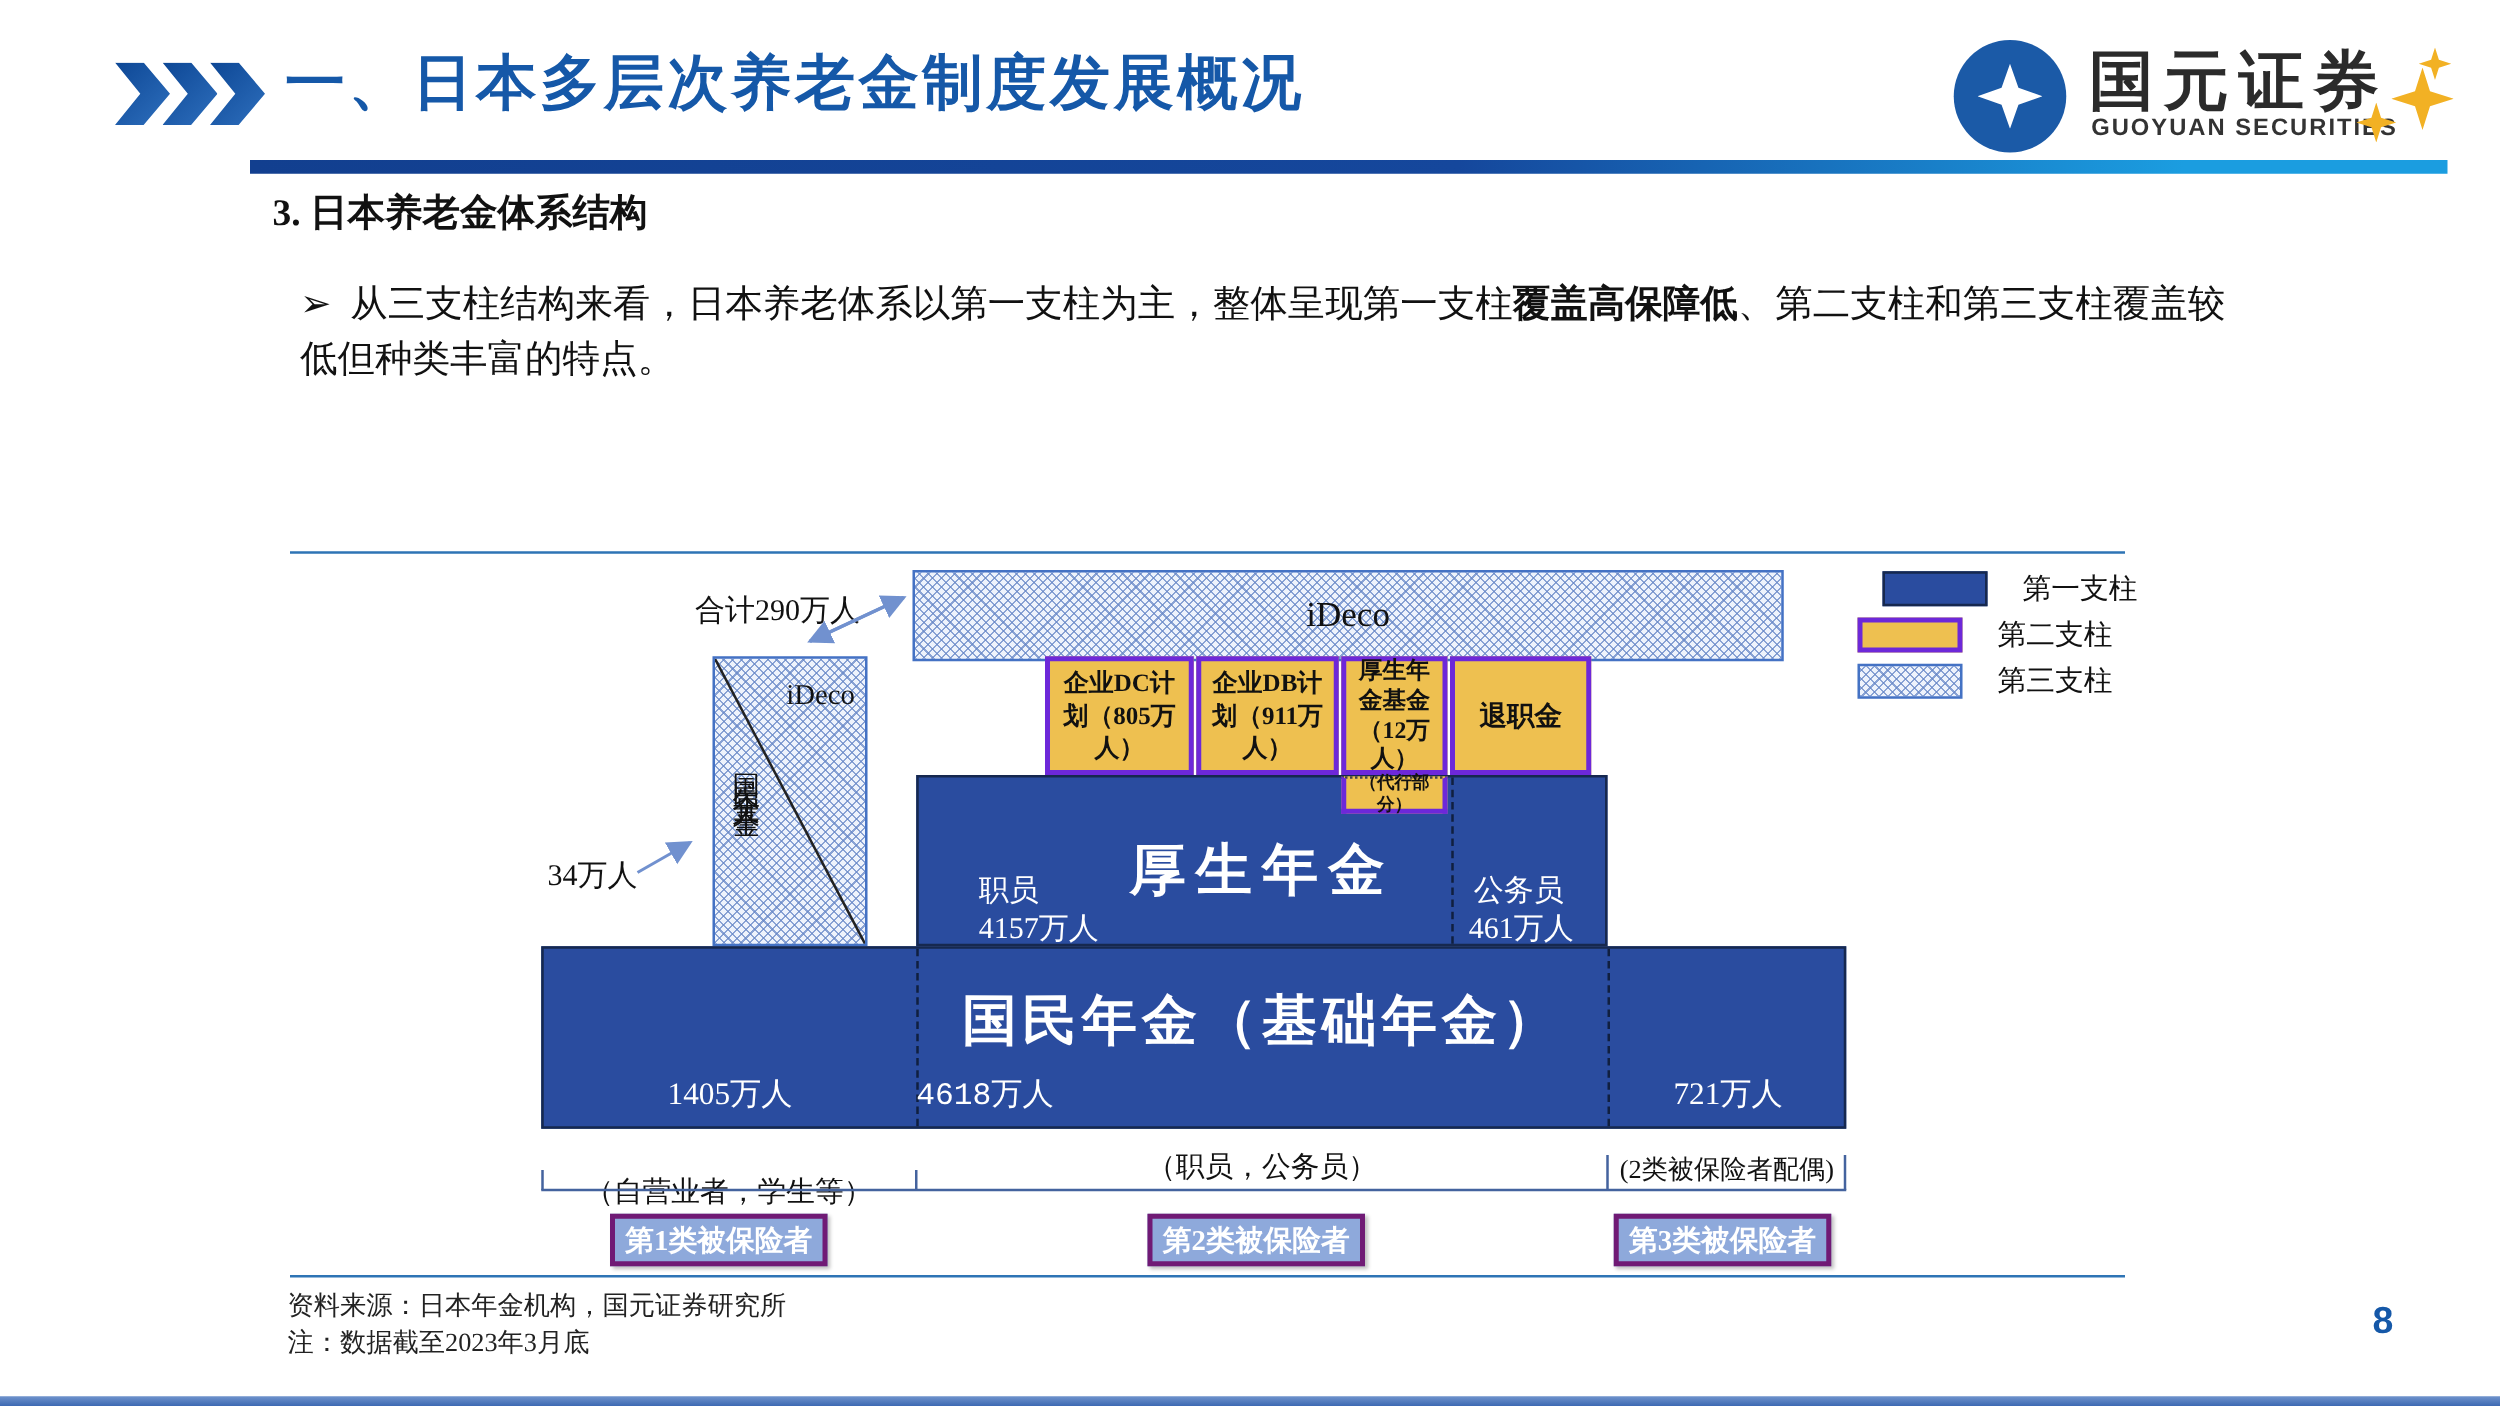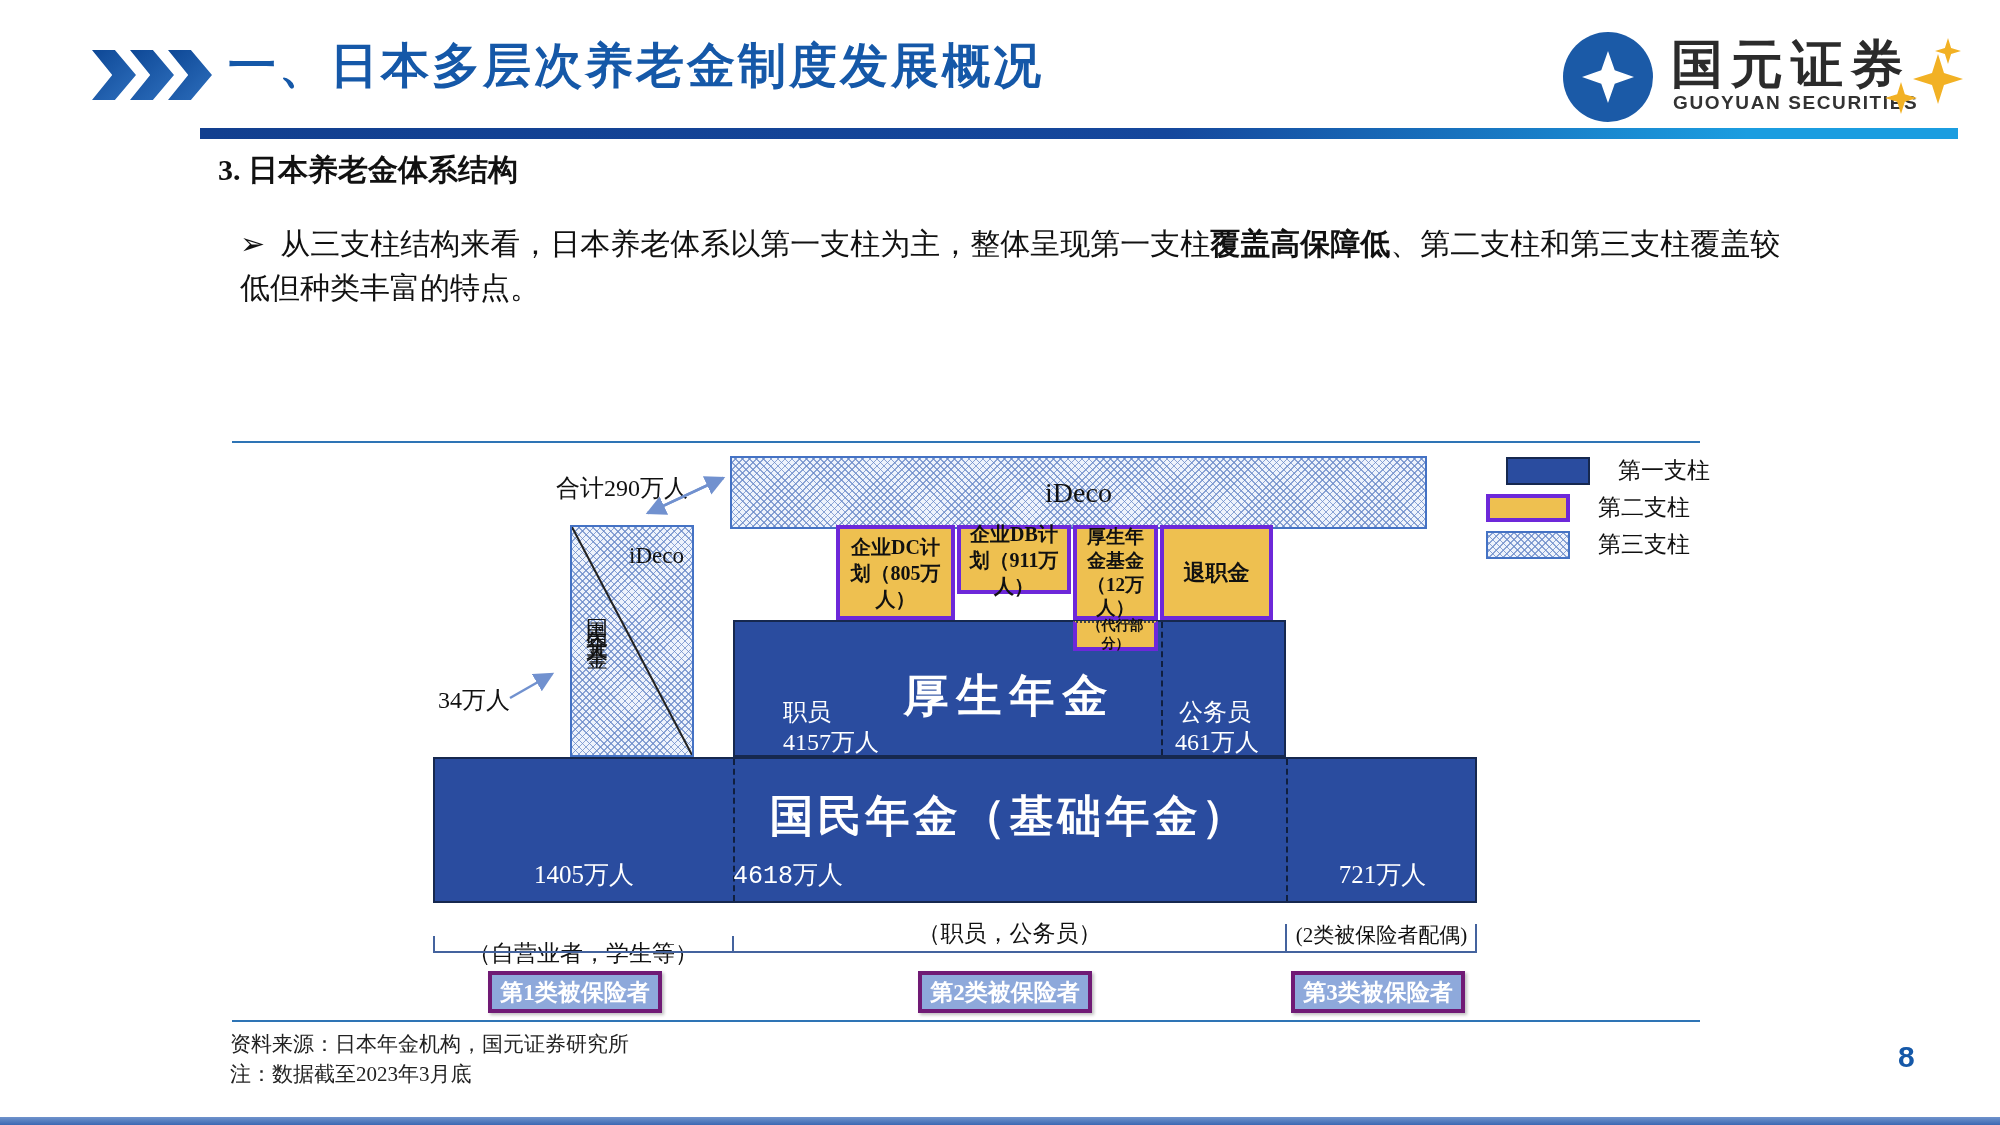--- a/index.html
+++ b/index.html
@@ -114,21 +114,21 @@
     <svg class="abs" style="left:0;top:0;" width="120" height="228" viewBox="0 0 120 228">
       <line x1="0" y1="0" x2="120" y2="228" stroke="#222" stroke-width="2"></line>
     </svg>
     <span class="abs" style="right:8px;top:16px;font-size:23px;color:#111;">iDeco</span>
     <span class="abs vtext" style="left:10px;top:74px;height:152px;">国民年金基金</span>
   </div>
 
   <div class="abs ybox" style="left:836px;top:525px;width:119px;height:95px;font-size:20px;line-height:1.3;padding:0 6px;">
     <span>企业DC计划（805万人）</span>
   </div>
-  <div class="abs ybox" style="left:957px;top:525px;width:114px;height:69px;font-size:20px;line-height:1.3;padding:0 6px;">
+  <div class="abs ybox" style="left:957px;top:525px;width:114px;height:95px;font-size:20px;line-height:1.3;padding:0 6px;">
     <span>企业DB计划（911万人）</span>
   </div>
   <div class="abs ybox" style="left:1073px;top:525px;width:85px;height:95px;font-size:19px;line-height:1.25;padding:0 3px;">
     <span>厚生年金基金（12万人）</span>
   </div>
   <div class="abs ybox" style="left:1160px;top:525px;width:113px;height:95px;font-size:22px;">
     <span>退职金</span>
   </div>
 
   <div class="abs darkbox" style="left:733px;top:620px;width:553px;height:137px;">

